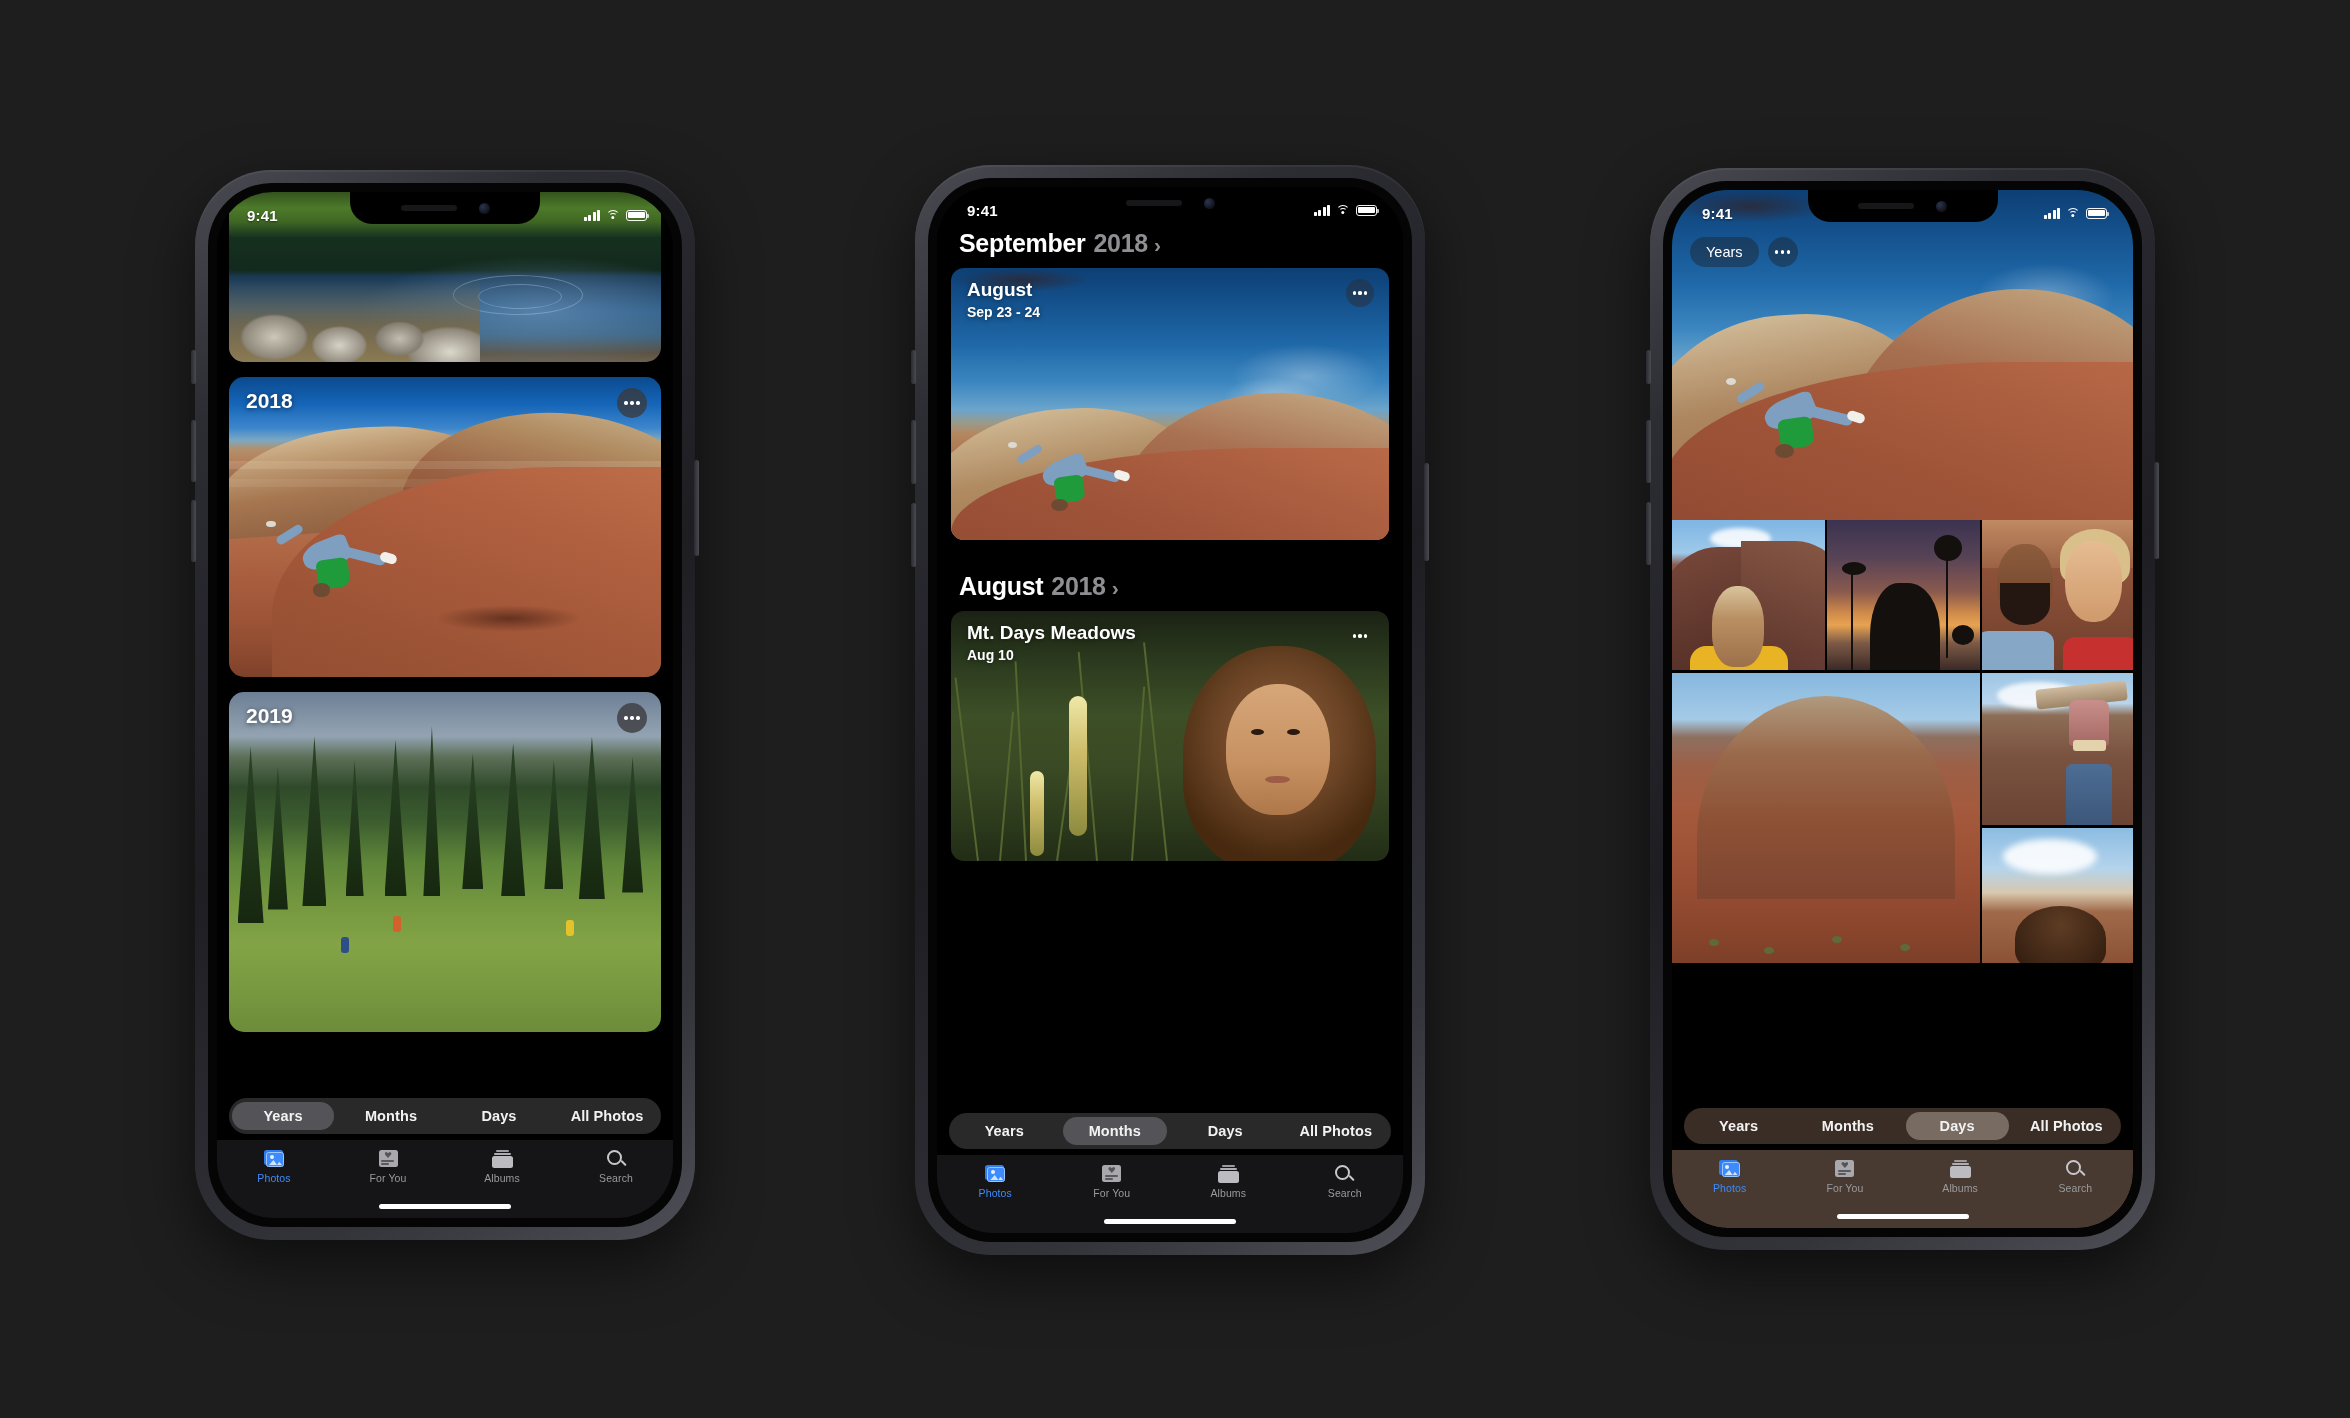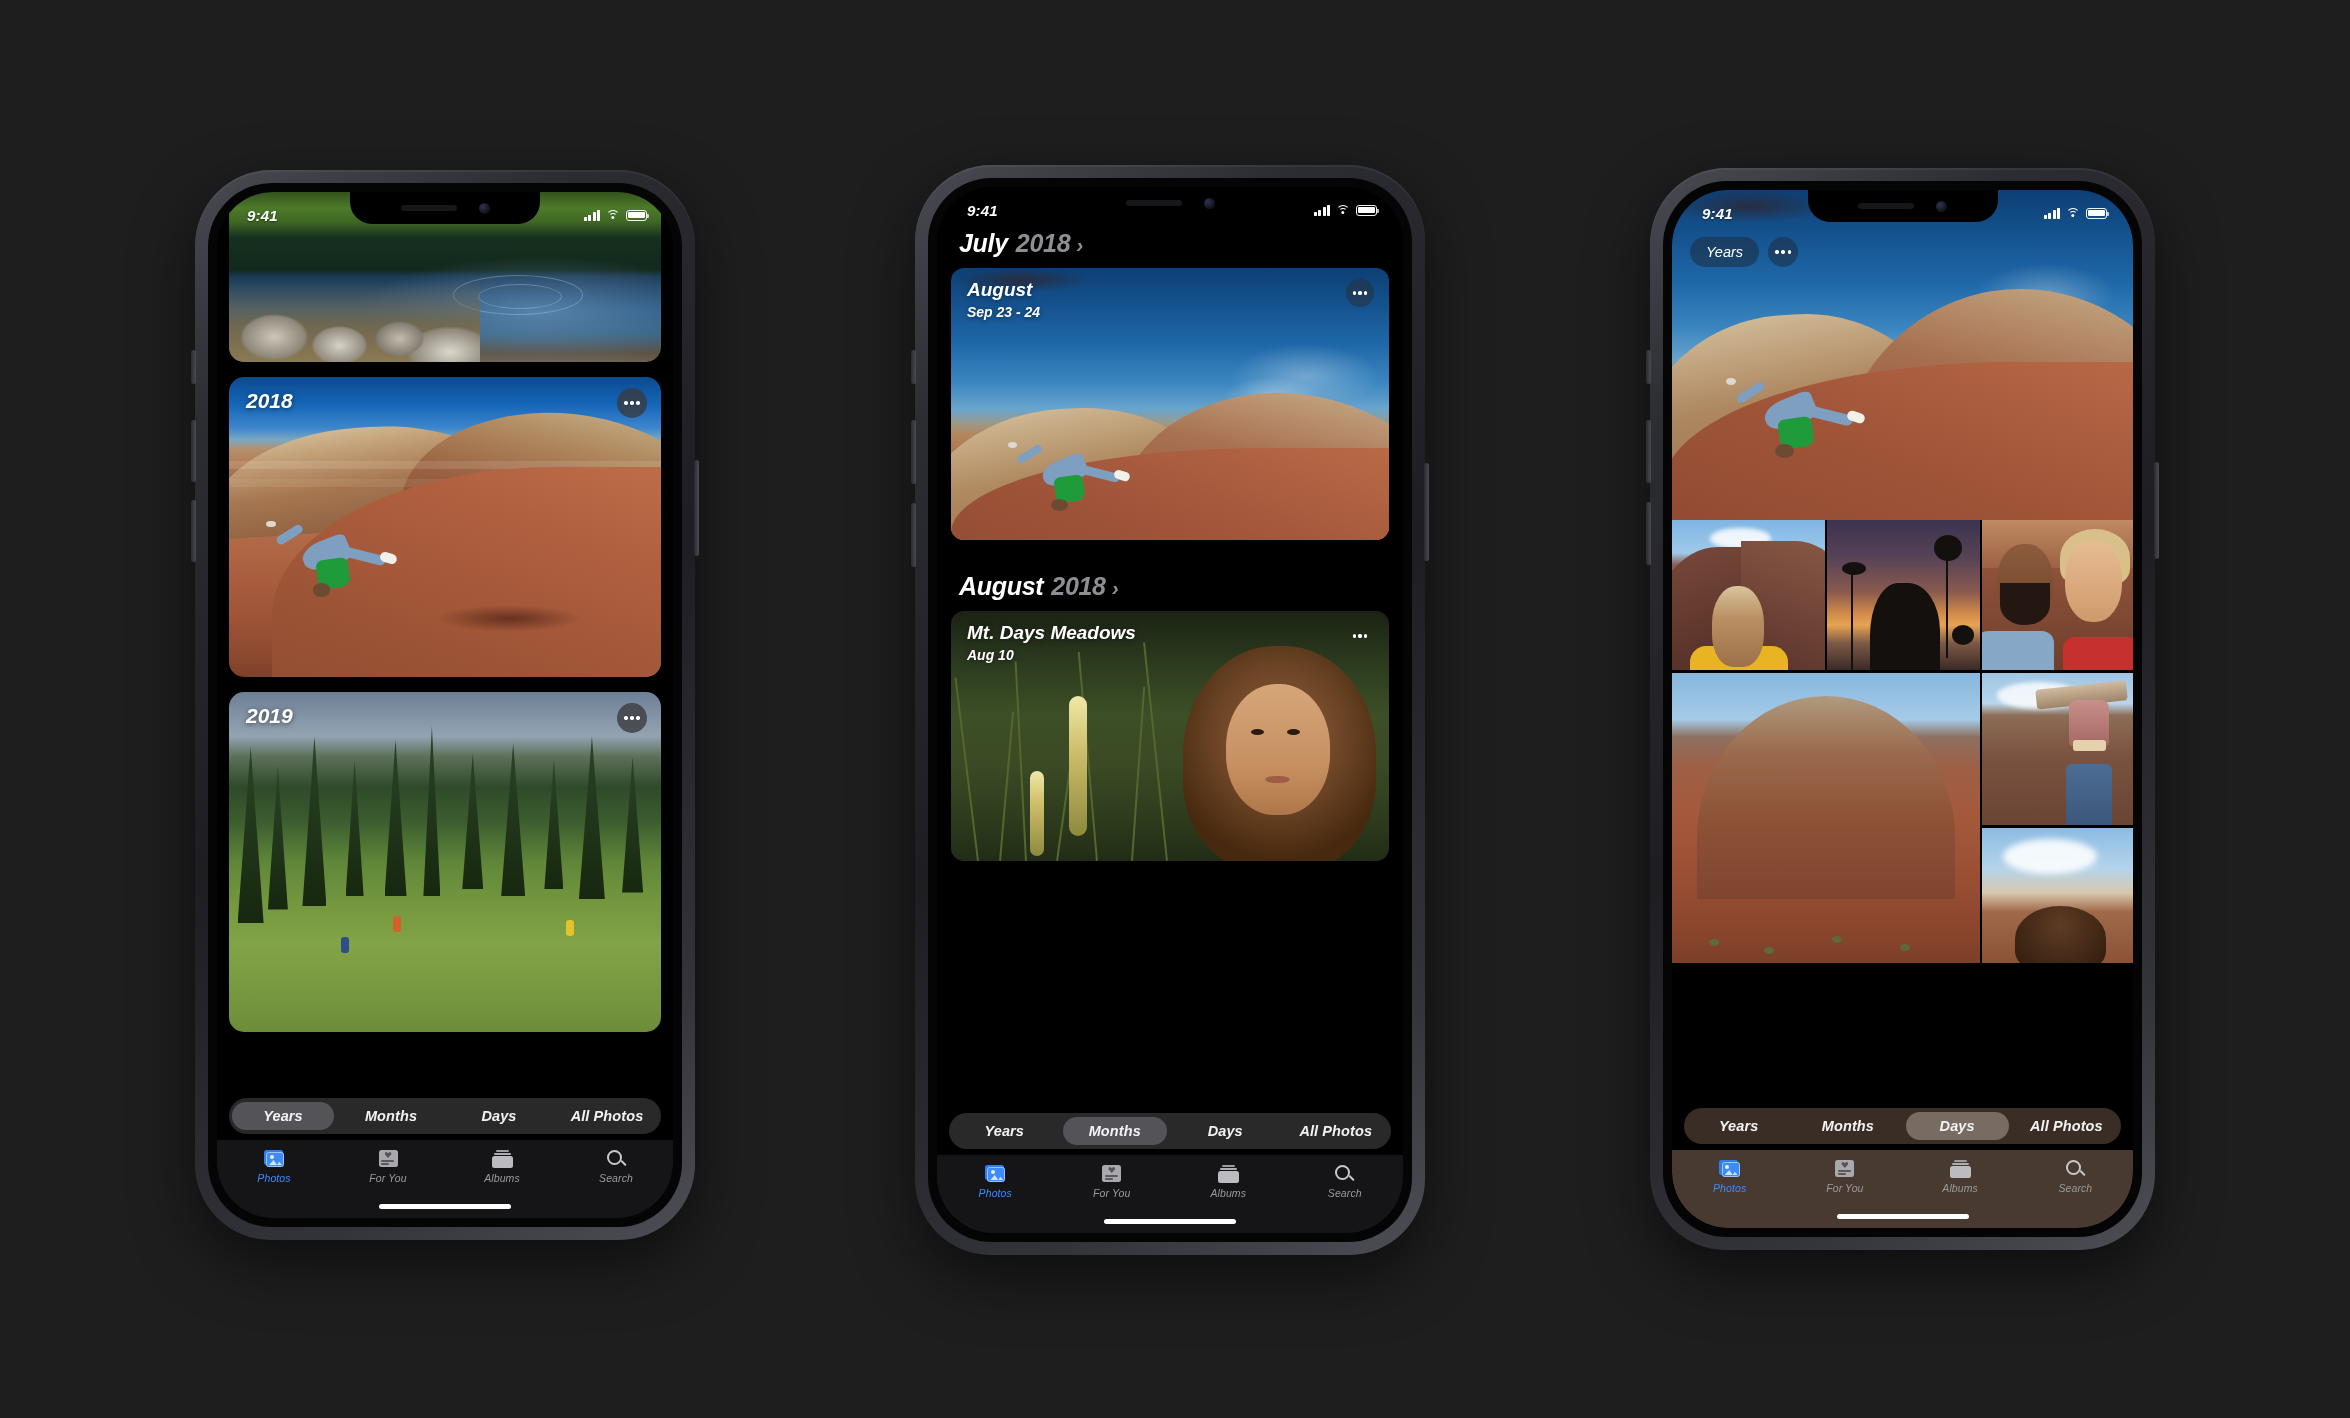--- a/index.html
+++ b/index.html
@@ -4,21 +4,21 @@
 <style>
   * { margin:0; padding:0; box-sizing:border-box; }
   html,body { width:2350px; height:1418px; overflow:hidden; }
   body {
     background:#1e1e1e;
     font-family:"Liberation Sans", sans-serif;
     position:relative;
   }
 
   
-  .stage { position:absolute; inset:0;font-style:italic; }
+  .stage { position:absolute; inset:0; }
 
   
   .phone {
     position:absolute;
     border-radius:76px;
     background:linear-gradient(145deg,#4a4a52 0%,#2c2c33 18%,#1d1d22 50%,#33333a 82%,#4e4e56 100%);
     padding:13px;
     box-shadow:0 22px 60px rgba(0,0,0,.55), 0 2px 0 rgba(255,255,255,.05) inset;
   }
   .phone-inner {
@@ -548,21 +548,21 @@
               </div>
             <div class="batt">
                 <i></i>
               </div>
           </div>
         </div>
 
         <div class="months-scroll" style="padding-top:42px;">
 
           <div class="month-head">
-            <span class="mh-name">July</span>
+            <span class="mh-name">September</span>
             <span class="mh-year">2018</span>
             <span class="mh-chev">›</span>
           </div>
 
           <div class="month-card" style="height:272px;">
             <div class="art art-oregon">
               <div class="cloud" style="right:2%; top:28%; width:34%; height:24%;"></div>
               <div class="cloud" style="right:16%; top:40%; width:22%; height:14%;"></div>
               <div style="position:absolute;left:-10%;top:52%;width:72%;height:60%;
                    background:linear-gradient(172deg,#d7c5a2,#b08b62 40%,#96613f 100%);

